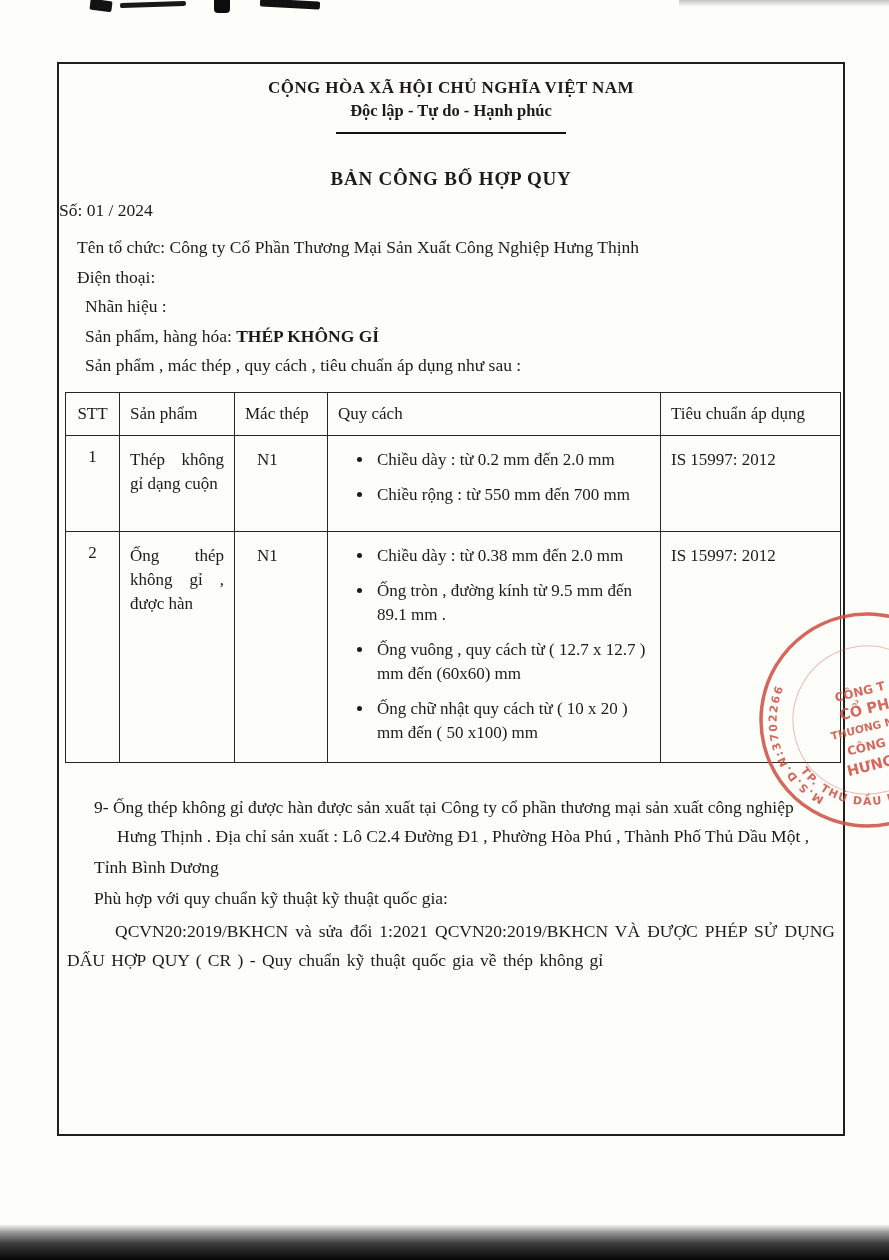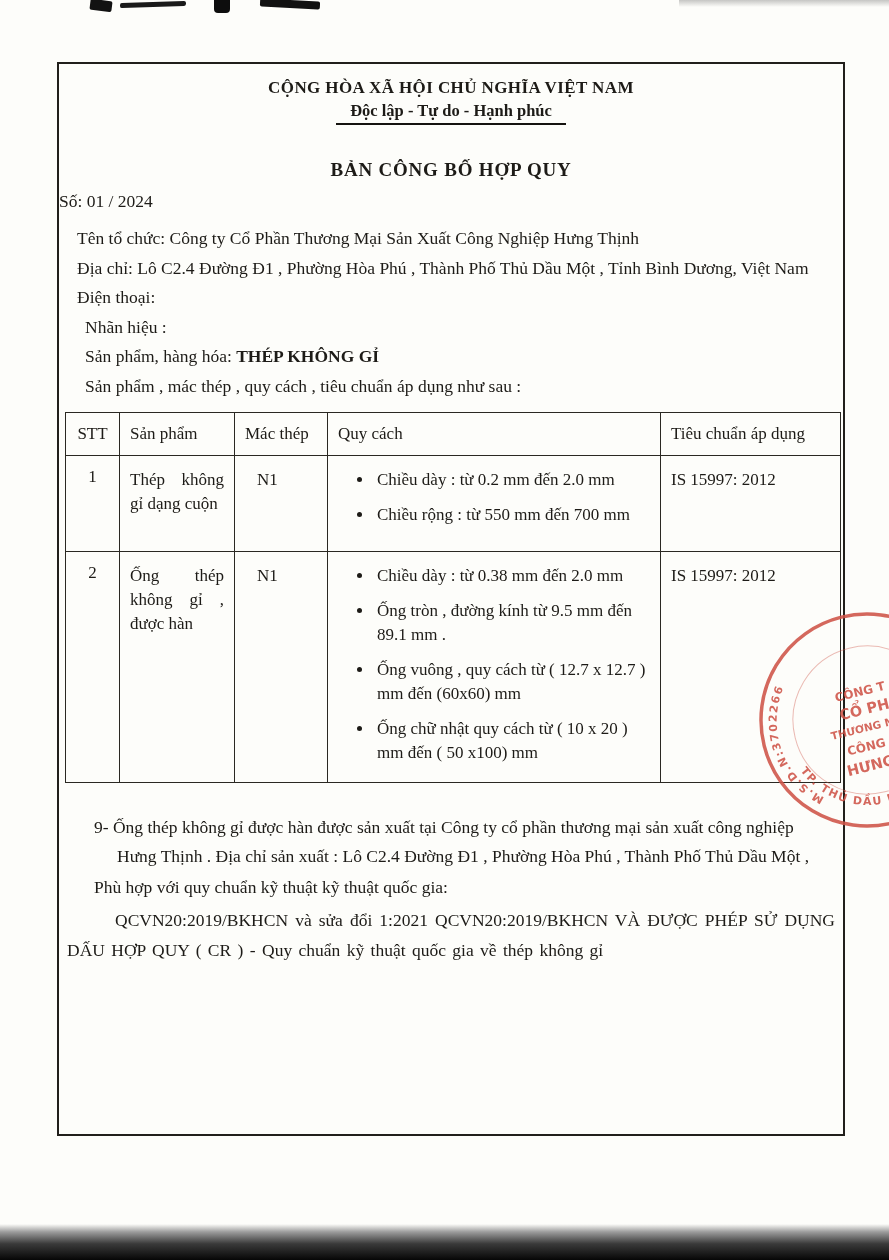--- a/index.html
+++ b/index.html
@@ -44,21 +44,21 @@
     text-align: center;
     font-weight: bold;
     font-size: 17px;
     letter-spacing: 0.4px;
   }
   .motto {
     display: table;
     margin: 3px auto 0;
     font-weight: bold;
     font-size: 16.5px;
-    padding: 0 14px 2px;
+    padding: 0 14px 11px;
     border-bottom: 2px solid #15130f;
   }
   .doc-title {
     margin: 34px 0 0;
     text-align: center;
     font-weight: bold;
     font-size: 19px;
     letter-spacing: 0.8px;
   }
   .doc-number {
@@ -162,21 +162,20 @@
   <div class="frame">
 
     <div class="nat-title">CỘNG HÒA XÃ HỘI CHỦ NGHĨA VIỆT NAM</div>
     <div class="motto">Độc lập - Tự do - Hạnh phúc</div>
 
     <div class="doc-title">BẢN CÔNG BỐ HỢP QUY</div>
     <div class="doc-number">Số: 01 / 2024</div>
 
     <div class="body-block">
       <p class="para">Tên tổ chức: Công ty Cổ Phần Thương Mại Sản Xuất Công Nghiệp Hưng Thịnh</p>
-      <p class="para">Địa chỉ: Lô C2.4 Đường Đ1 , Phường Hòa Phú , Thành Phố Thủ Dầu Một , Tỉnh Bình Dương, Việt Nam</p>
       <p class="para">Điện thoại:</p>
       <p class="para indent">Nhãn hiệu :</p>
       <p class="para indent"><span>Sản phẩm, hàng hóa: </span><b>THÉP KHÔNG GỈ</b></p>
       <p class="para indent">Sản phẩm , mác thép , quy cách , tiêu chuẩn áp dụng như sau :</p>
     </div>
 
     <table class="spec-table">
       <colgroup>
         <col class="col-stt">
           <col class="col-sp">
@@ -220,20 +219,21 @@
             </td>
             <td class="cell-tc">IS 15997: 2012</td>
           </tr>
         </tbody>
     </table>
 
     <div class="notes">
         <p class="note note-2">9- Ống thép không gỉ được hàn được sản xuất tại Công ty cổ phần thương mại sản xuất công nghiệp Hưng Thịnh . Địa chỉ sản xuất : Lô C2.4 Đường Đ1 , Phường Hòa Phú , Thành Phố Thủ Dầu Một ,</p>
       </div>
 
+    <p class="province">Tỉnh Bình Dương</p>
     <p class="conformity">Phù hợp với quy chuẩn kỹ thuật kỹ thuật quốc gia:</p>
     <p class="qcvn">QCVN20:2019/BKHCN và sửa đổi 1:2021 QCVN20:2019/BKHCN VÀ ĐƯỢC PHÉP SỬ DỤNG DẤU HỢP QUY ( CR ) - Quy chuẩn kỹ thuật quốc gia về thép không gỉ</p>
 
   </div>
 
   <div class="stamp">
     <svg width="230" height="230" viewBox="0 0 230 230">
       <defs>
         <path id="arc-left" d="M 55 180 A 85 85 0 0 1 115 30"></path>
         <path id="arc-bottom" d="M 38 148 A 83 83 0 0 0 192 148"></path>

